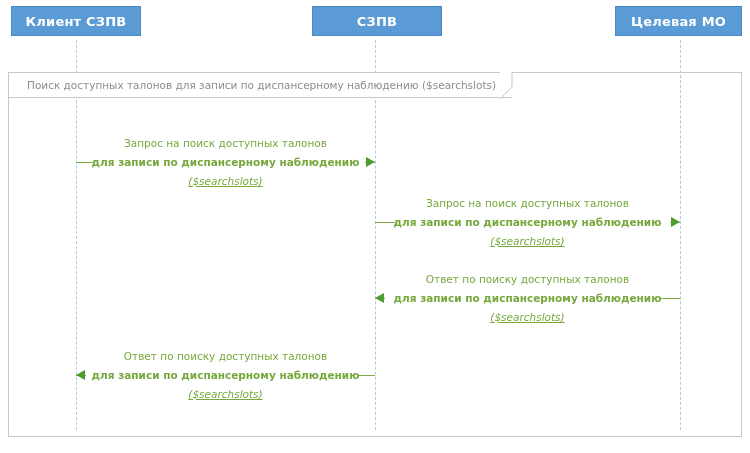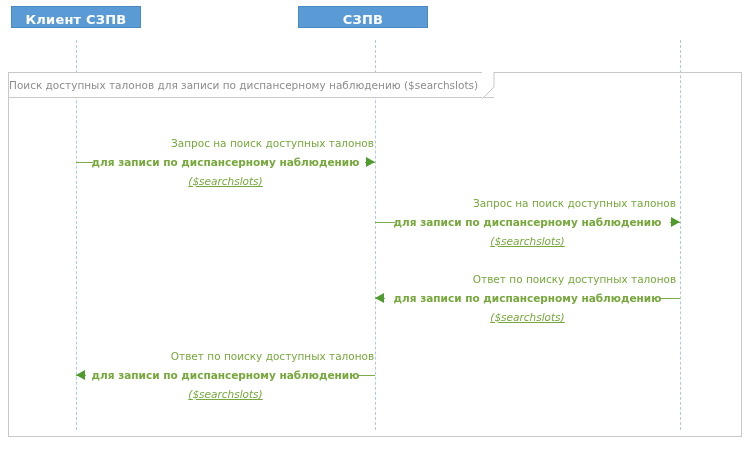--- a/index.html
+++ b/index.html
@@ -15,26 +15,26 @@
     width: 750px;
     height: 453px;
     background: #ffffff;
     overflow: hidden;
   }
 
   
   .actor-box {
     position: absolute;
     top: 6px;
-    height: 22px;
+    height: 30px;
     background: #5b9bd5;
     border: 1px solid #4a8ac4;
     box-sizing: border-box;
     display: flex;
-    align-items: flex-end;
+    align-items: center;
     justify-content: center;
   }
   .actor-label {
     color: #ffffff;
     font-size: 13px;
     font-weight: bold;
     letter-spacing: 0.2px;
     white-space: nowrap;
     font-family: "DejaVu Sans", sans-serif;
   }
@@ -64,21 +64,21 @@
     left: 8px;
     top: 72px;
     height: 26px;
     box-sizing: border-box;
     background: #ffffff;
     border-left: 1px solid #c8c8c8;
     border-top: 1px solid #c8c8c8;
     border-bottom: 1px solid #c8c8c8;
     display: flex;
     align-items: center;
-    padding-left: 0;
+    padding-left: 18px;
     padding-right: 16px;
   }
   .fragment-tab-edge {
     position: absolute;
     right: -1px;
     top: -1px;
     width: 13px;
     height: 28px;
     overflow: hidden;
     pointer-events: none;
@@ -99,21 +99,21 @@
     position: absolute;
     left: 0;
     width: 100%;
     text-align: center;
     color: #76a83c;
     font-size: 10.5px;
     line-height: 19px;
     white-space: nowrap;
     font-family: "DejaVu Sans", sans-serif;
   }
-  .msg-line1 { top: -19px; padding-left: 47px; }
+  .msg-line1 { top: -19px; }
   .msg-line2 { top: 0px; font-weight: bold; }
   .msg-line3 { top: 19px; font-style: italic; text-decoration: underline; }
   .msg-arrow-line {
     position: absolute;
     top: 9px;
     left: 0;
     width: 100%;
     height: 0;
     border-top: 1px solid #7ead47;
   }
@@ -144,22 +144,25 @@
   }
 </style>
 </head>
 <body>
 
 <div id="diagram">
 
   <div class="actor-box" style="left:11px; width:130px;">
     <span class="actor-label">Клиент СЗПВ</span>
   </div>
-  <div class="actor-box" style="left:298px; width:130px;">
+  <div class="actor-box" style="left:312px; width:130px;">
     <span class="actor-label">СЗПВ</span>
+  </div>
+  <div class="actor-box" style="left:615px; width:127px;">
+    <span class="actor-label">Целевая МО</span>
   </div>
 
   <div class="lifeline" style="left:76px;"></div>
   <div class="lifeline" style="left:375px;"></div>
   <div class="lifeline" style="left:680px;"></div>
 
   <div class="fragment"></div>
   <div class="fragment-tab">
     <span class="fragment-tab-label">Поиск доступных талонов для записи по диспансерному наблюдению ($searchslots)</span>
     <span class="fragment-tab-edge">

